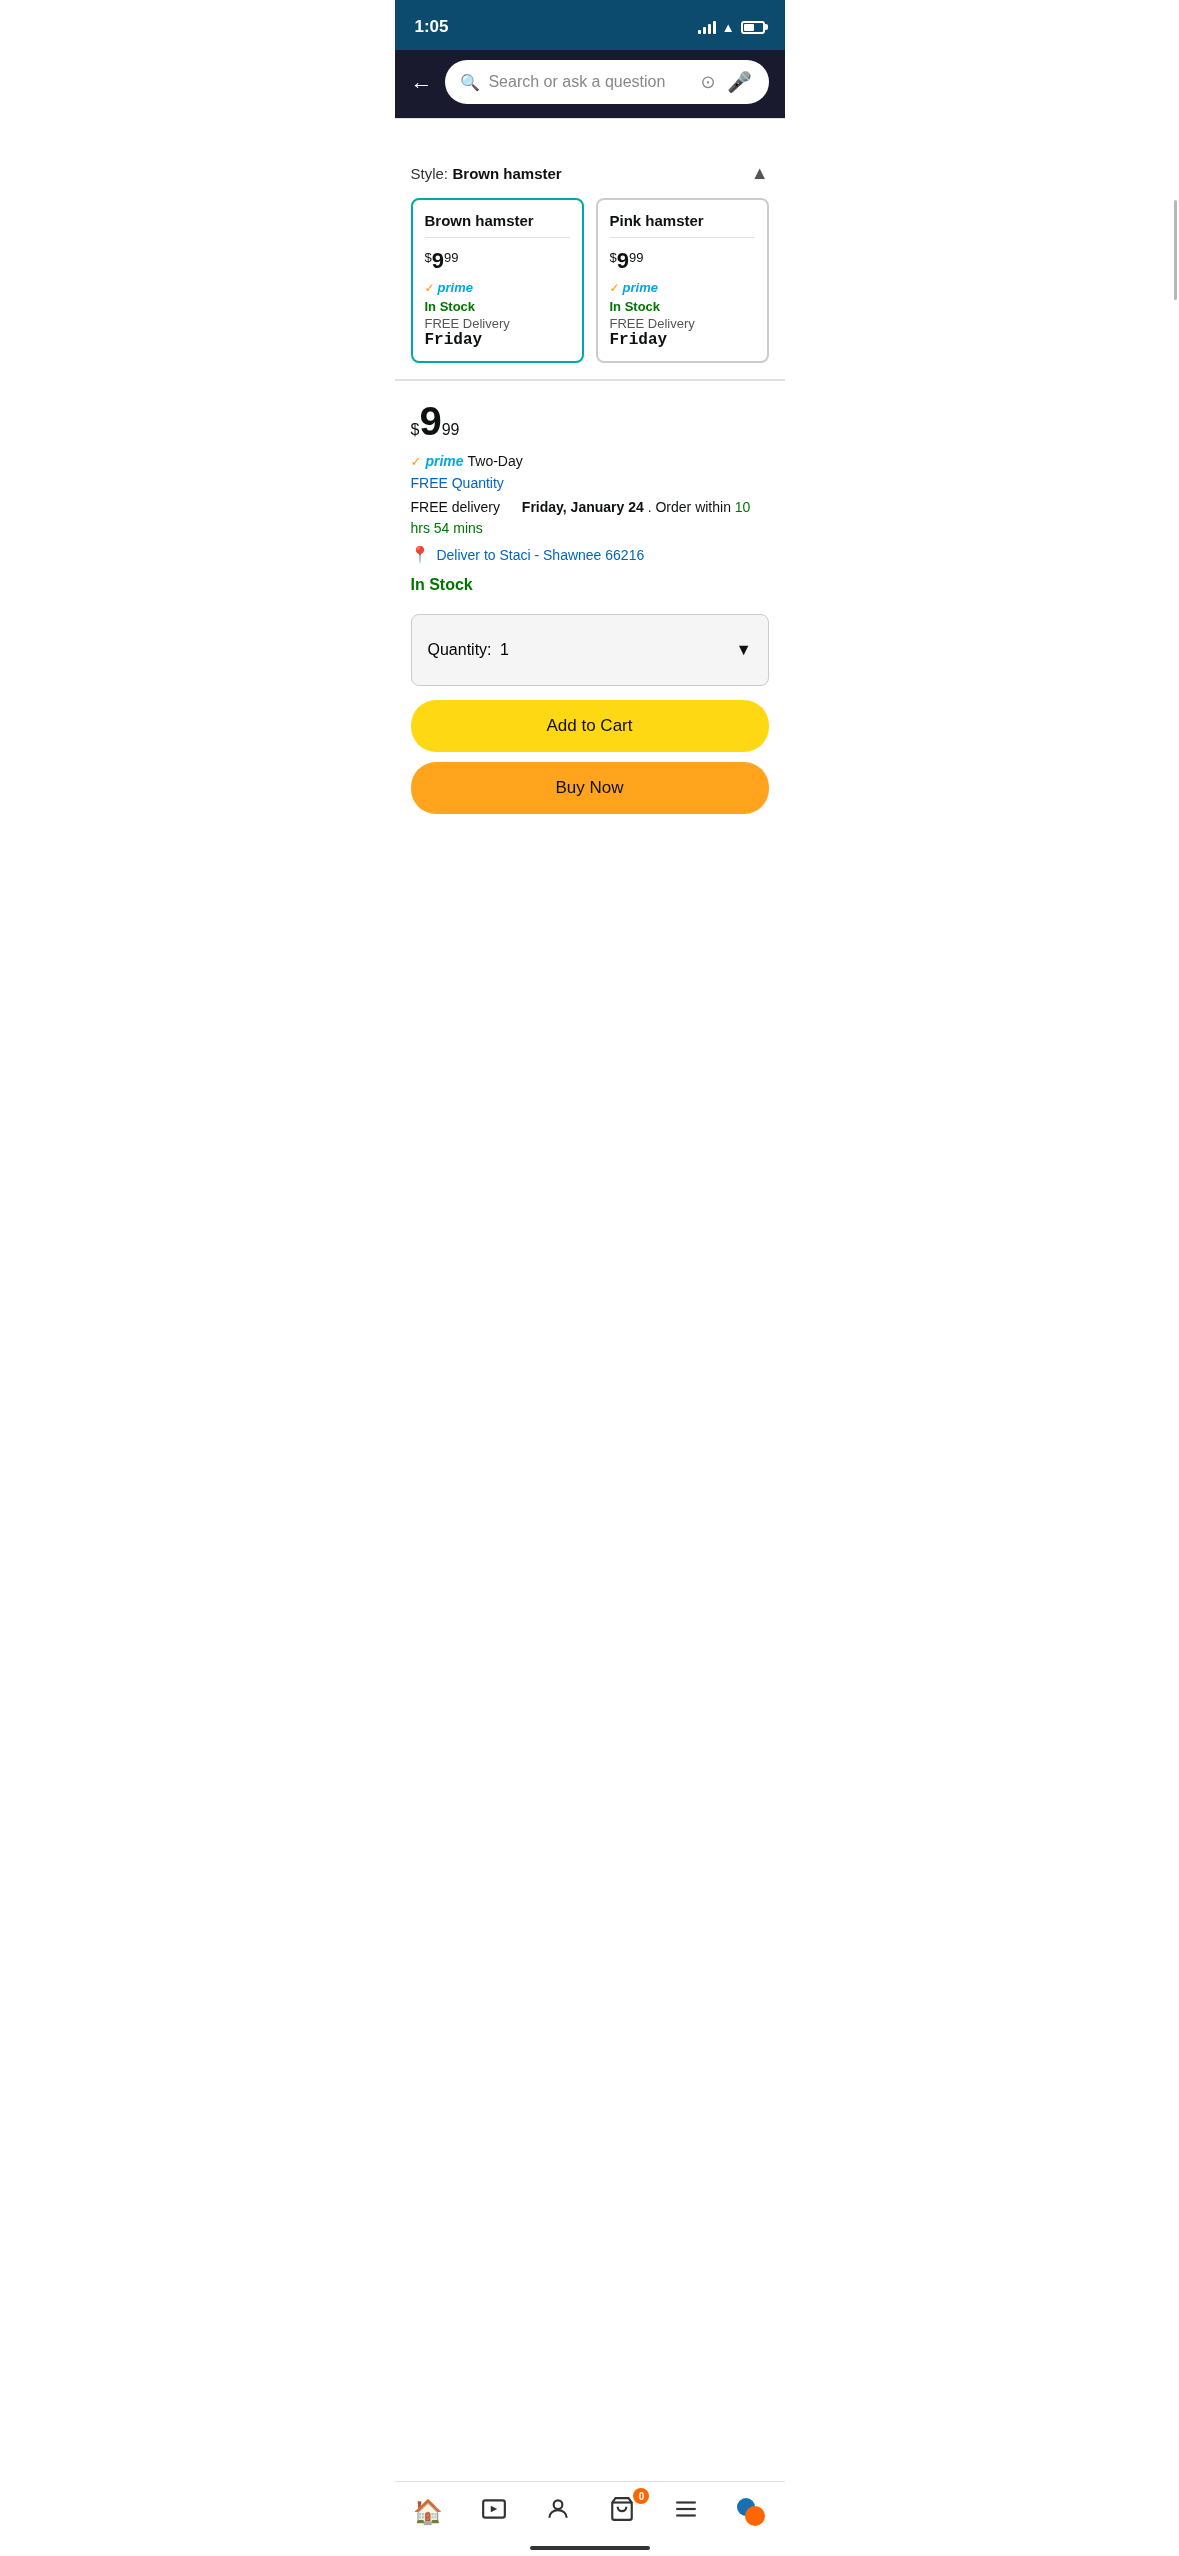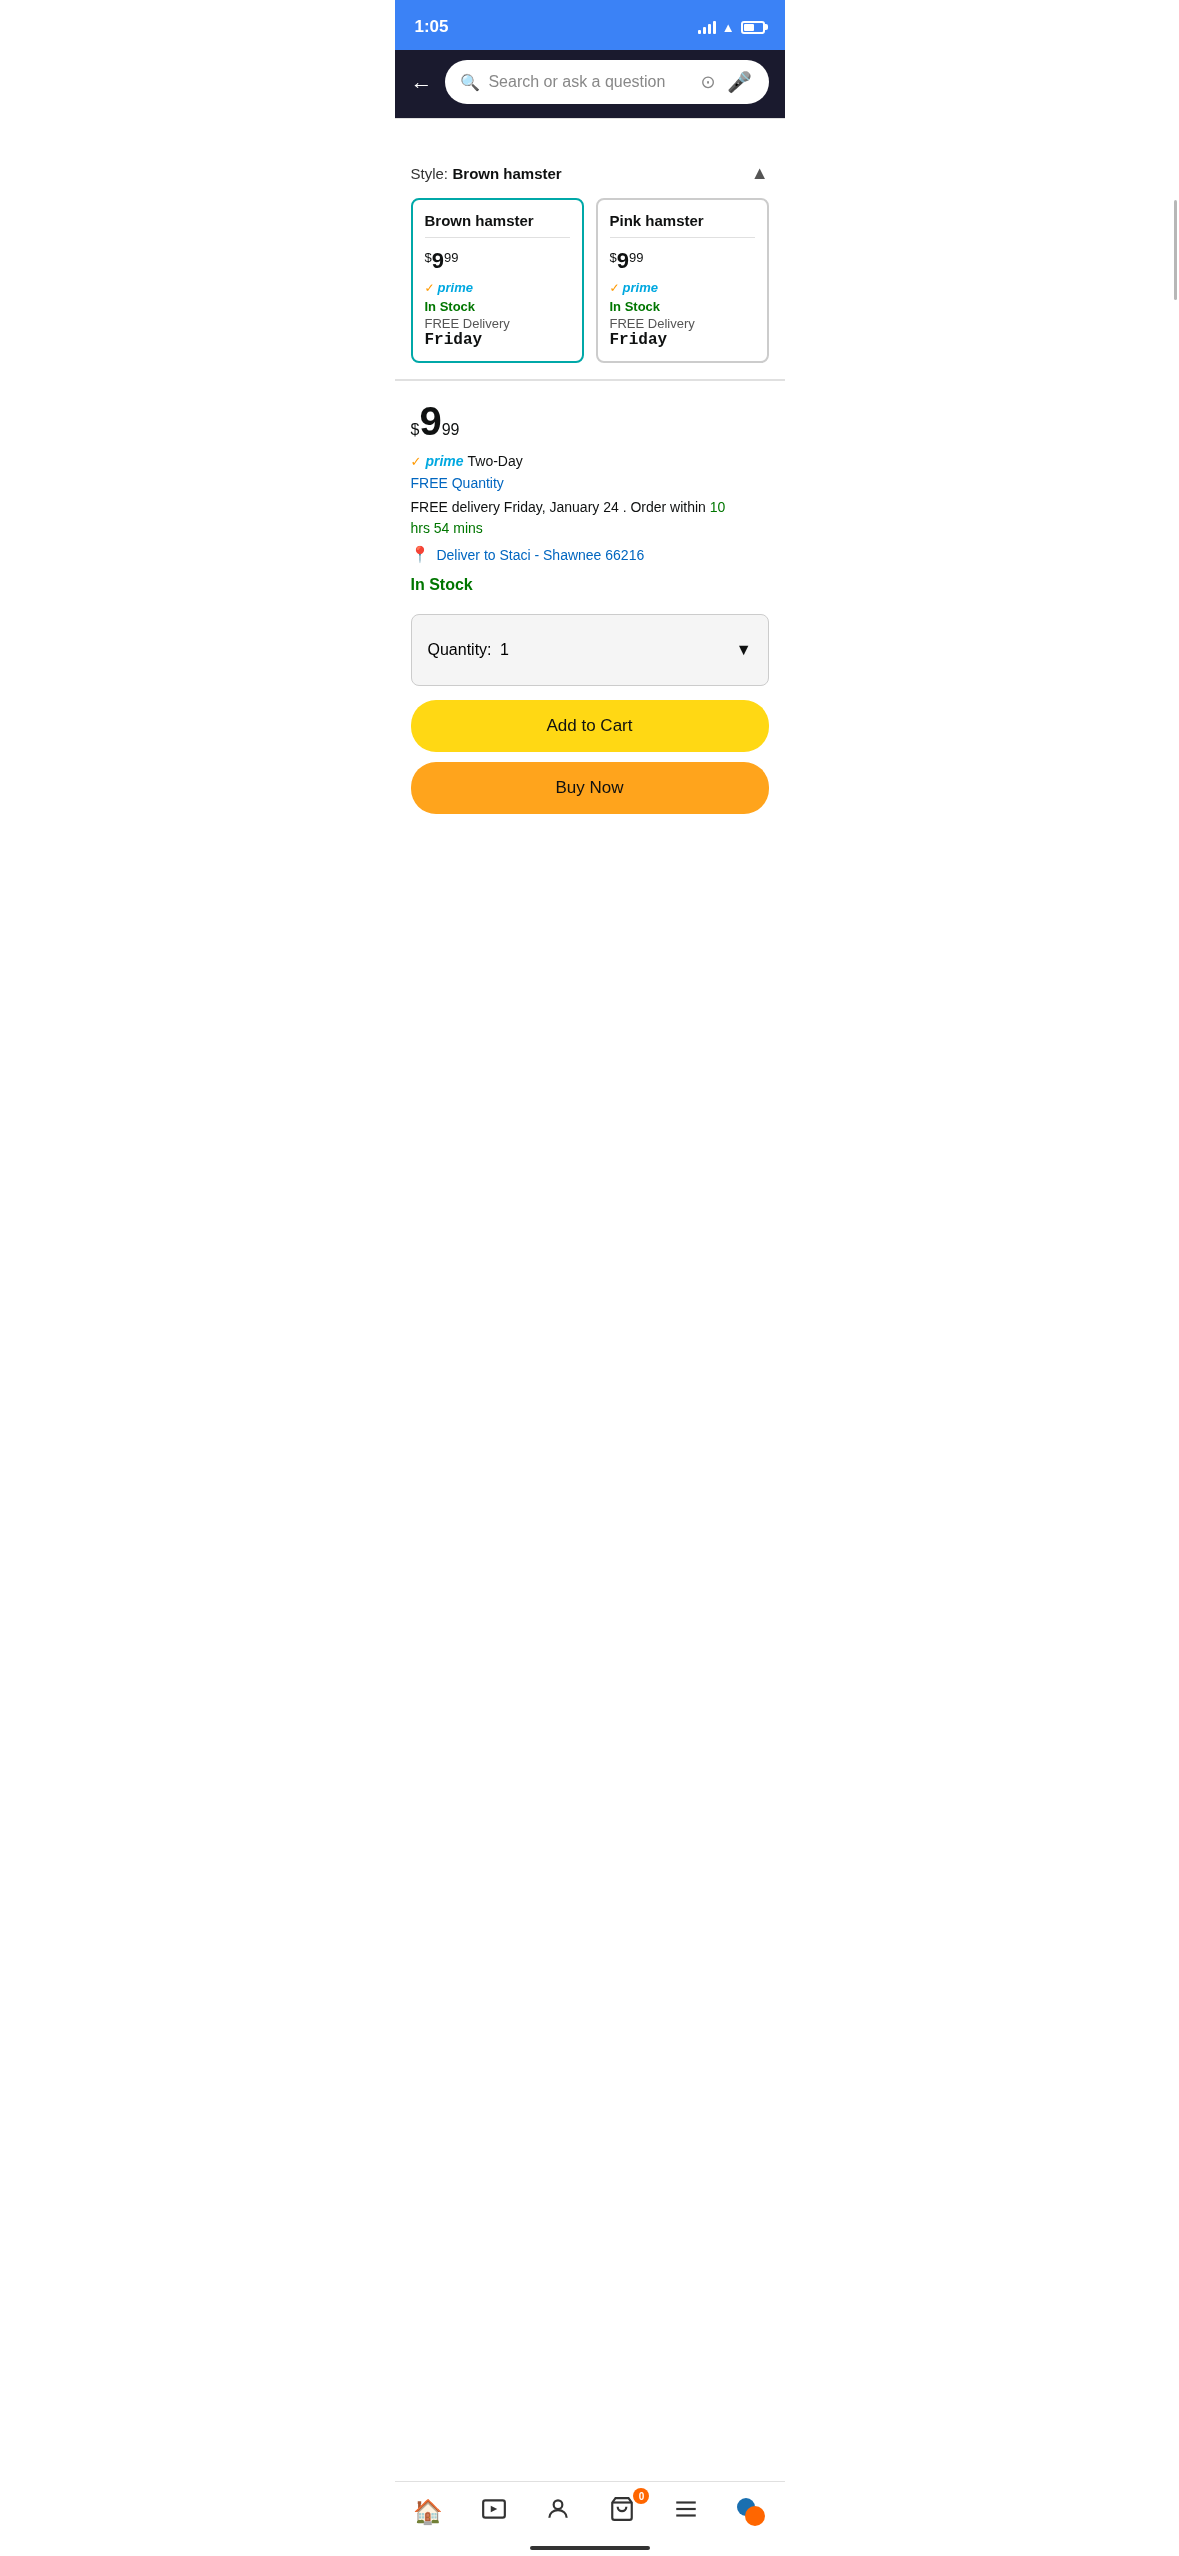--- a/index.html
+++ b/index.html
@@ -10,21 +10,21 @@
       background: #ffffff;
       width: 390px;
       min-height: 852px;
       margin: 0 auto;
       position: relative;
       overflow-x: hidden;
     }
 
     
     .status-bar {
-      background: #3b82f6;
+      background: #0c4a6e;
       color: #ffffff;
       display: flex;
       justify-content: space-between;
       align-items: center;
       padding: 14px 20px 10px 20px;
       height: 50px;
     }
 
     .status-time {
       font-size: 17px;
@@ -326,21 +326,22 @@
     }
 
     .delivery-info {
       font-size: 14px;
       color: #0F1111;
       line-height: 1.5;
       margin-bottom: 6px;
     }
 
     .delivery-date {
-      font-weight: 400;
+      font-weight: 700;
+      margin-left: 18px;
     }
 
     .delivery-countdown {
       color: #007600;
       font-weight: 500;
     }
 
     .deliver-to {
       display: flex;
       align-items: center;

